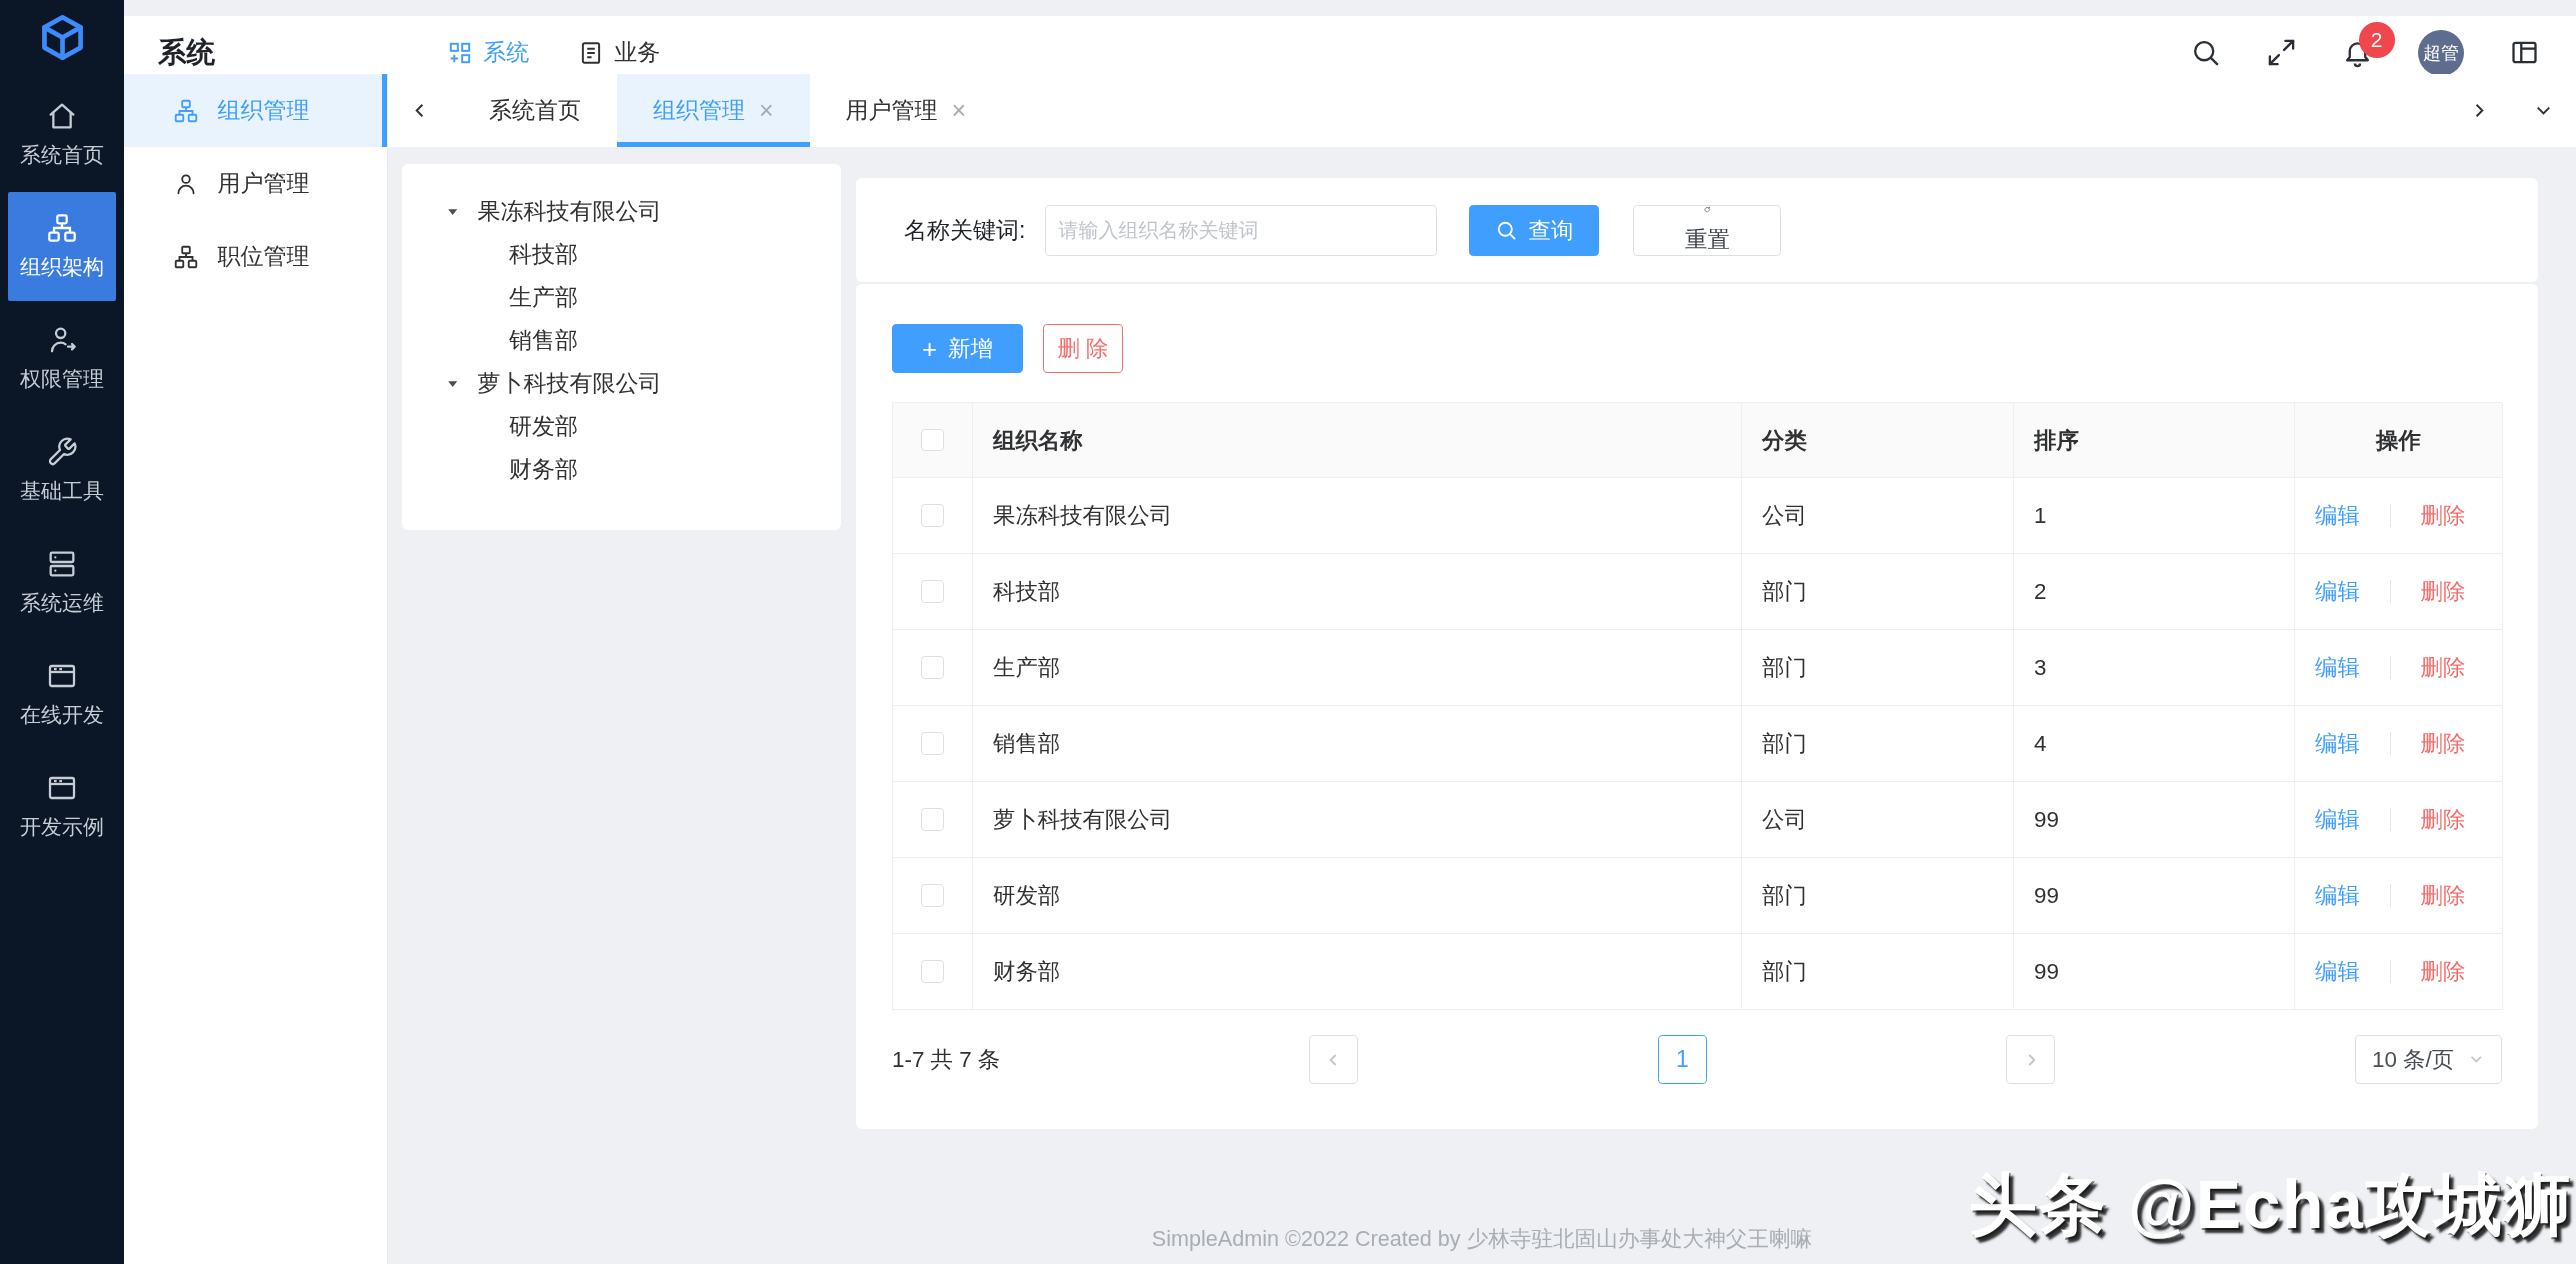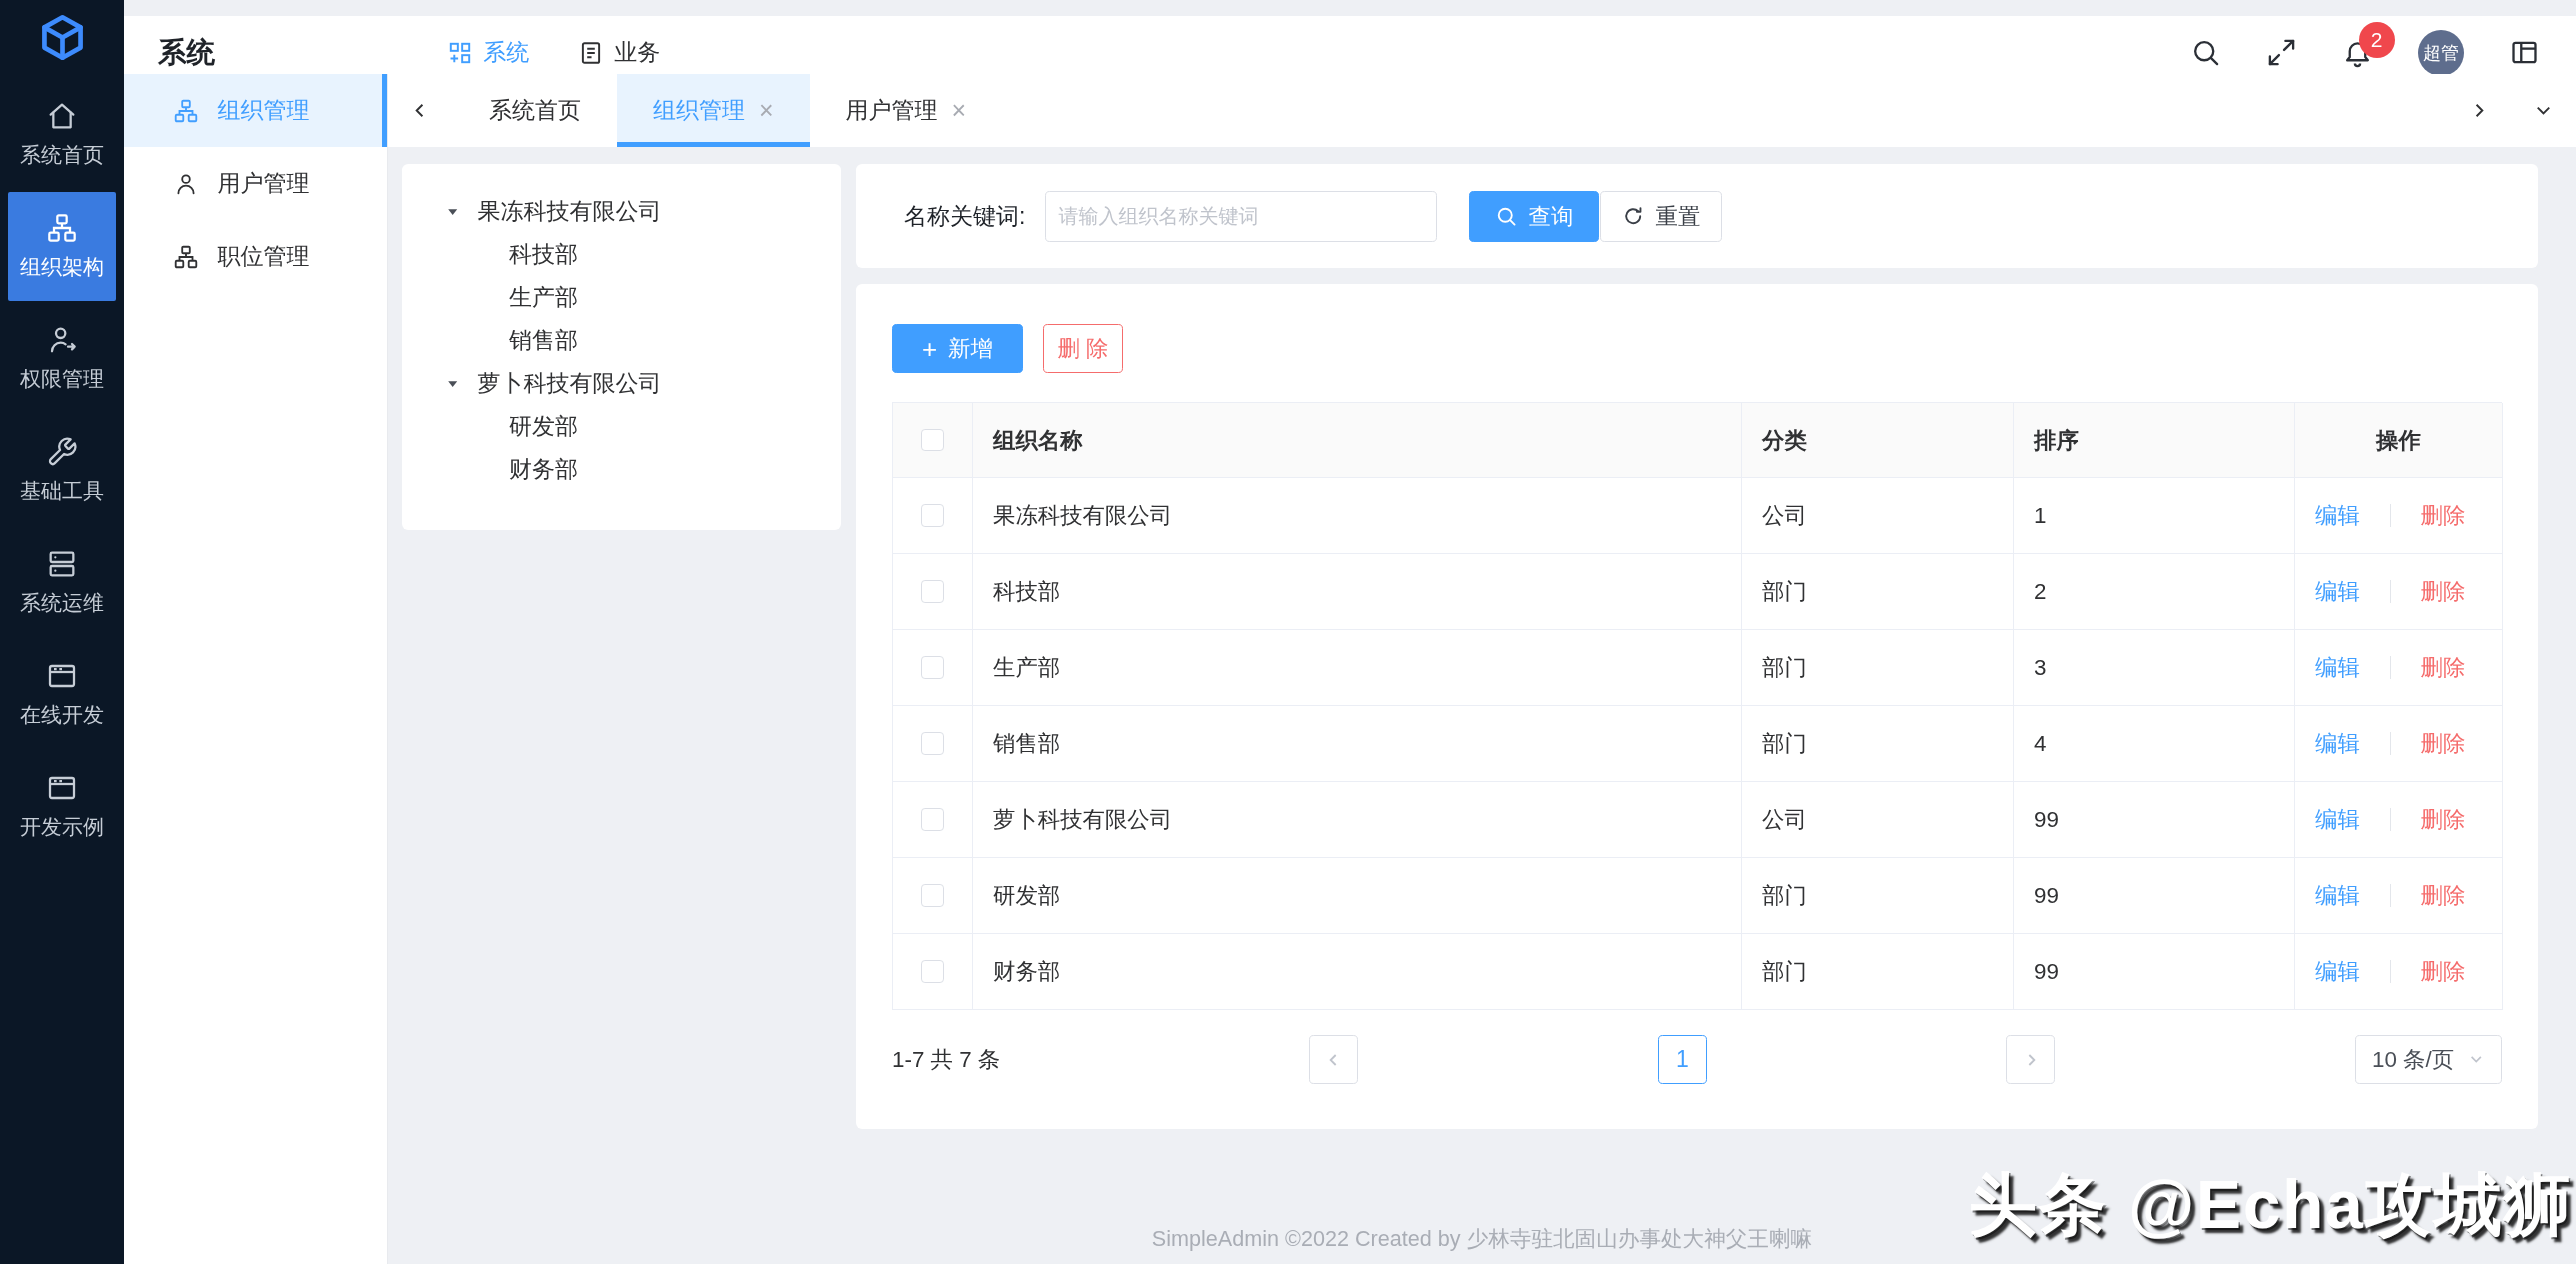--- a/index.html
+++ b/index.html
@@ -60,34 +60,34 @@
   
   .tree-card { position:absolute; left:402px; top:164px; width:439px; height:366px; background:#fff;
                border-radius:6.2px; padding-top:26px; }
   .tree-row { height:43px; display:flex; align-items:center; font-size:23px; color:#303133; cursor:pointer; }
   .tree-parent { padding-left:43px; gap:17px; }
   .tree-child { padding-left:107px; }
   .caret { color:#4a4f57; }
   .caret svg { width:15.4px; height:15.4px; }
 
   
-  .search-card { position:absolute; left:856px; top:164px; width:1682px; height:104px; background:#fff;
+  .search-card { position:absolute; left:856px; top:178px; width:1682px; height:104px; background:#fff;
                  border-radius:6.2px; display:flex; align-items:center; padding-left:48px; }
   .search-label { font-size:23px; color:#1f2329; }
   .search-input { margin-left:20px; width:392px; height:51px; border:0.8px solid #dcdfe6; border-radius:4.6px;
                   font-size:20px; padding:0 12px; color:#303133; outline:none;
                   font-family:"Liberation Sans","DejaVu Sans",sans-serif; }
   .search-input::placeholder { color:#c0c4cc; }
   .btn { display:inline-flex; align-items:center; justify-content:center; gap:10.8px; height:51px;
          border-radius:4.6px; font-size:22.4px; cursor:pointer; background:#fff; border:0.8px solid #dcdfe6;
          color:#3a3f47; font-family:inherit; }
   .btn svg { width:22.4px; height:22.4px; }
   .btn-primary { background:#409eff; border-color:#409eff; color:#fff; }
   .query-btn { width:130px; margin-left:32px; }
-  .reset-btn { width:122px; margin-left:1px; }
+  .reset-btn { width:148px; margin-left:34px;flex-direction:column; }
 
   
   .main-card { position:absolute; left:856px; top:284px; width:1682px; height:845px; background:#fff;
                border-radius:6.2px; padding:40px 36px; }
   .toolbar { display:flex; gap:20px; }
   .add-btn { width:131px; height:49px; }
   .plus-glyph { font-size:26px; line-height:1; font-weight:400; }
   .del-btn { width:80px; height:49px; border:0.8px solid #f56c6c; color:#f56c6c; }
   .table { margin-top:29px; border-top:0.8px solid #ebeef5; border-left:0.8px solid #ebeef5; }
   .trow { display:grid; grid-template-columns:80px 769px 272px 281px 208px; }

